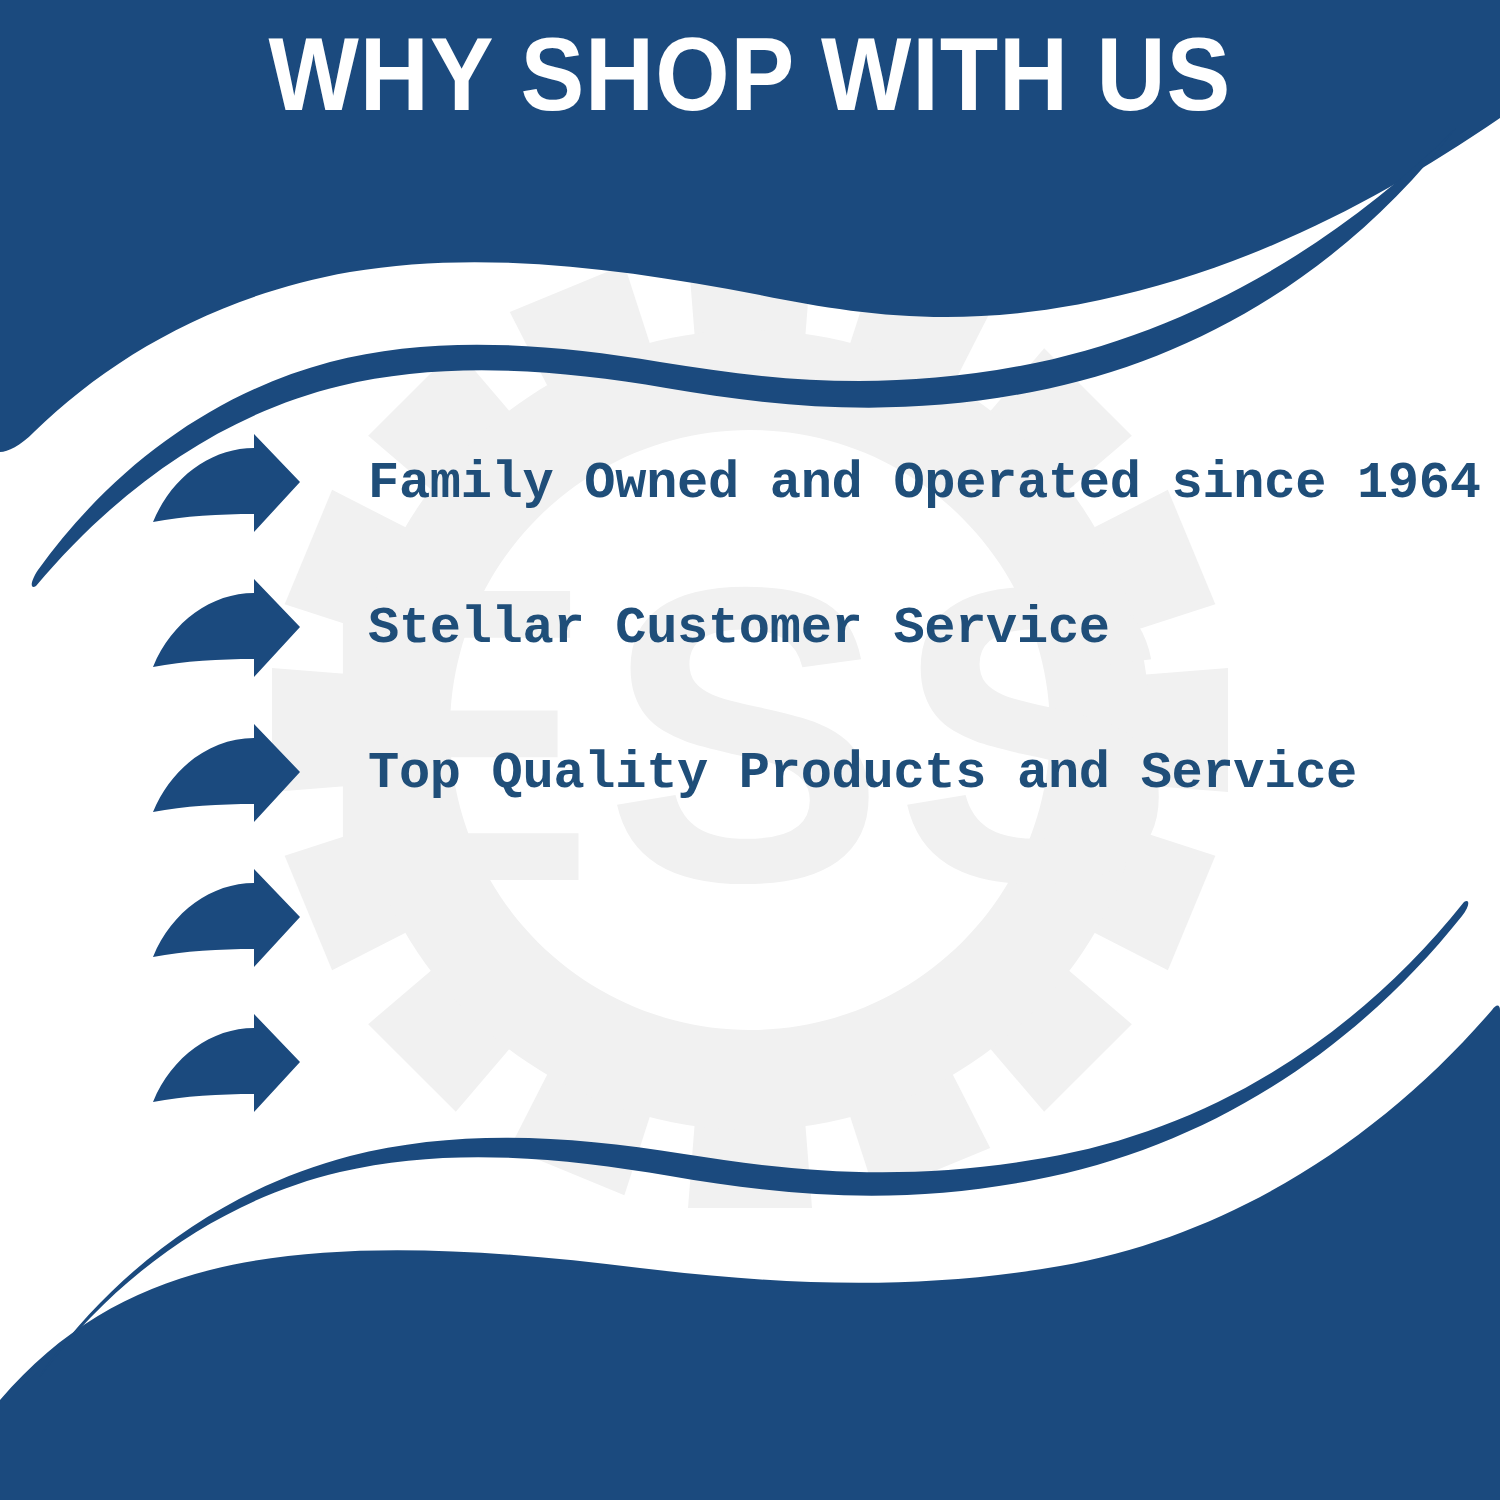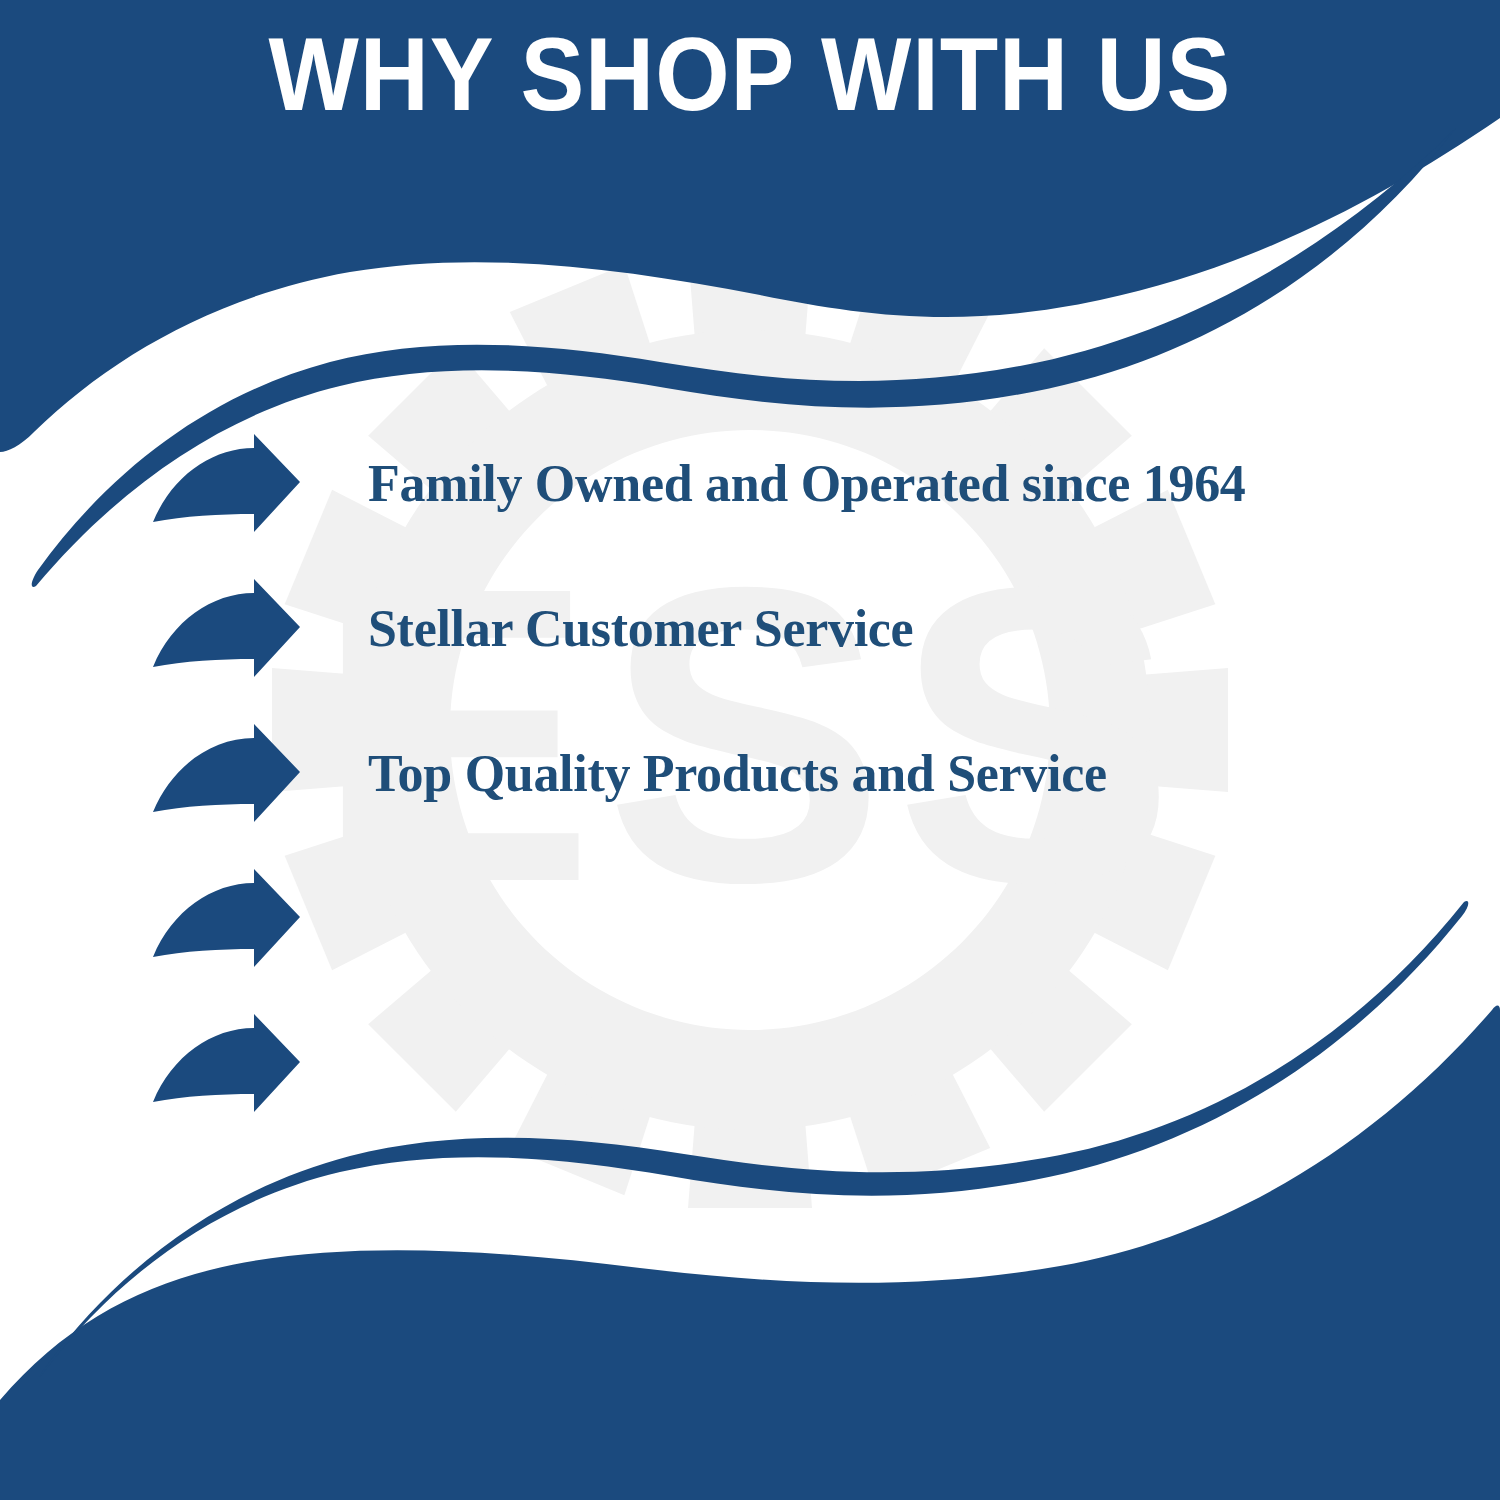--- a/index.html
+++ b/index.html
@@ -65,21 +65,21 @@
   .arrow-icon {
     flex:0 0 auto;
     width:152px;
     height:104px;
     display:block;
   }
   .benefit-text {
     flex:1 1 auto;
     margin-left:66px;
     color:#1F4E79;
-    font-family:Liberation Serif, serif;
+    font-family:Liberation Mono, monospace;
     font-weight:700;
     font-size:52px;
     line-height:60px;
     letter-spacing:-0.3px;
     white-space:nowrap;
   }
 </style>
 </head>
 <body>
 

